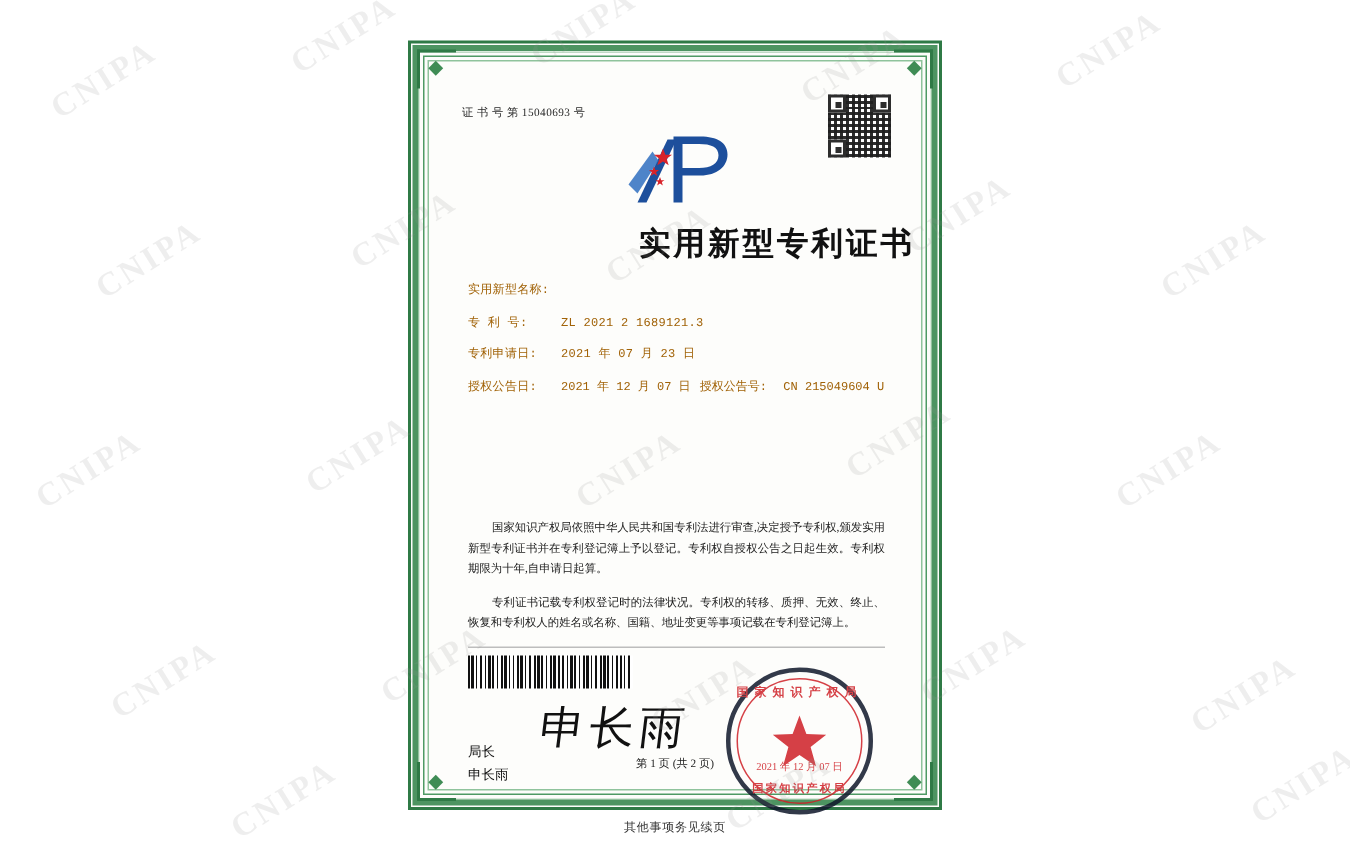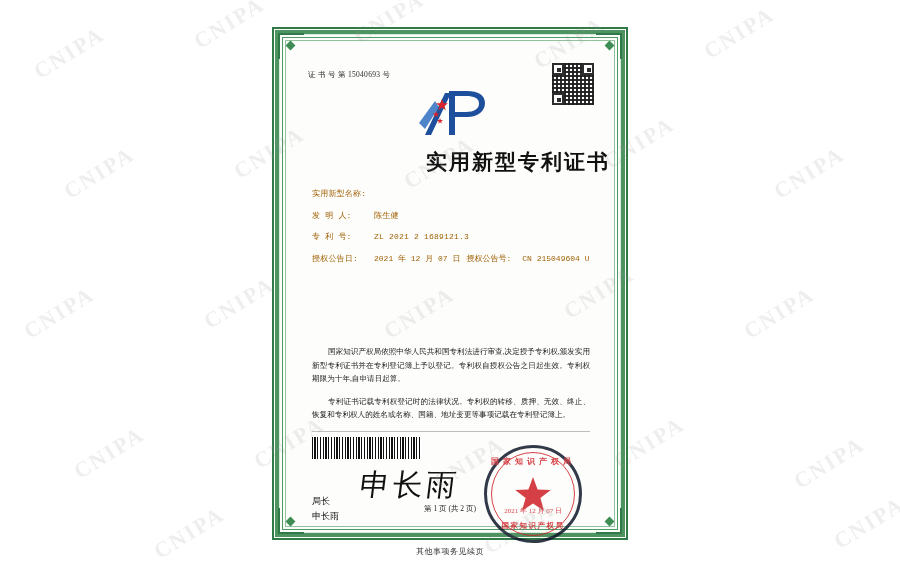--- a/index.html
+++ b/index.html
@@ -393,26 +393,26 @@
         </svg>
       </div>
 
       <div class="title">实用新型专利证书</div>
 
       <div class="fields">
         <div class="row">
           <span class="lbl">实用新型名称:</span>
         </div>
         <div class="row">
-          <span class="lbl">发 明 人:</span>
-          <span class="val">陈生健</span>
+          <span class="lbl">专 利 号:</span>
+          <span class="val">ZL 2021 2 1689121.3</span>
         </div>
         <div class="row">
-          <span class="lbl">专 利 号:</span>
-          <span class="val">ZL 2021 2 1689121.3</span>
+          <span class="lbl">专利申请日:</span>
+          <span class="val">2021 年 07 月 23 日</span>
         </div>
         <div class="row dual">
           <span class="lbl">授权公告日:</span>
           <span>2021 年 12 月 07 日</span>
           <span class="lbl2">授权公告号:</span>
           <span class="val2">CN 215049604 U</span>
         </div>
       </div>
 
       <div class="paras">

